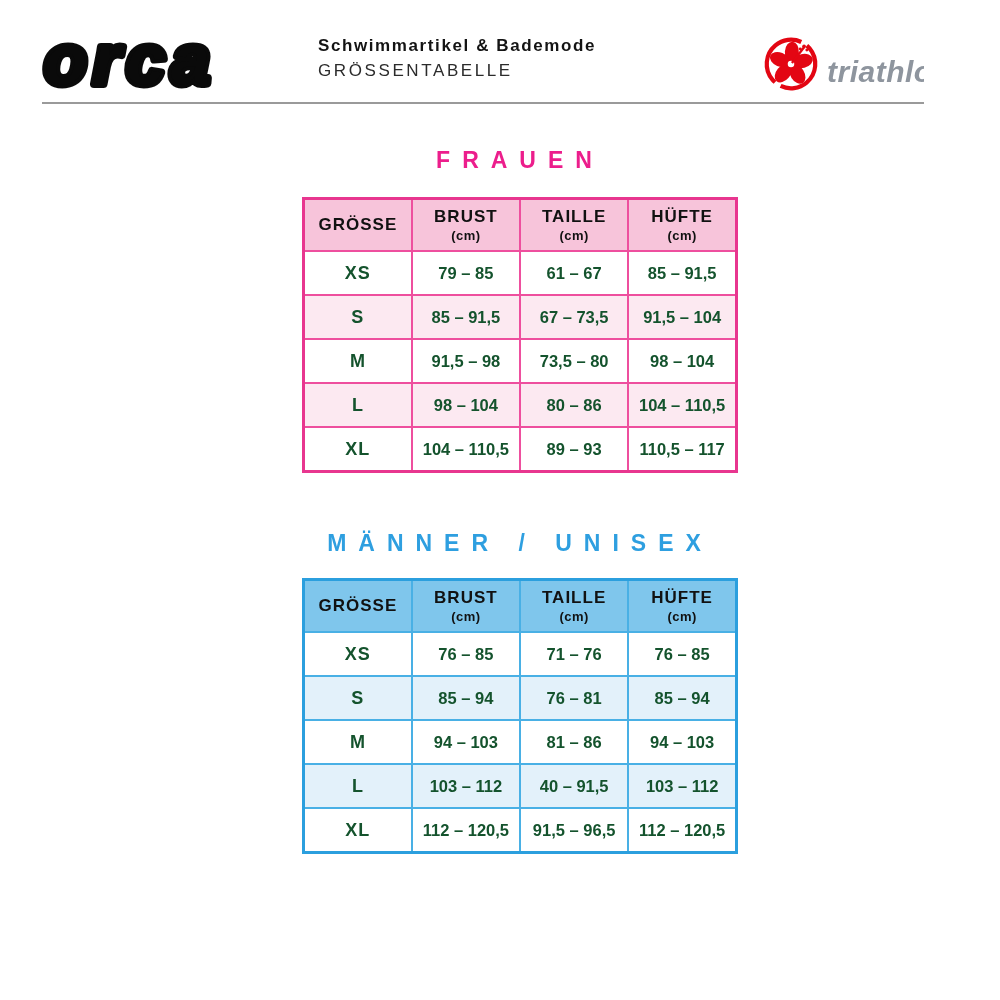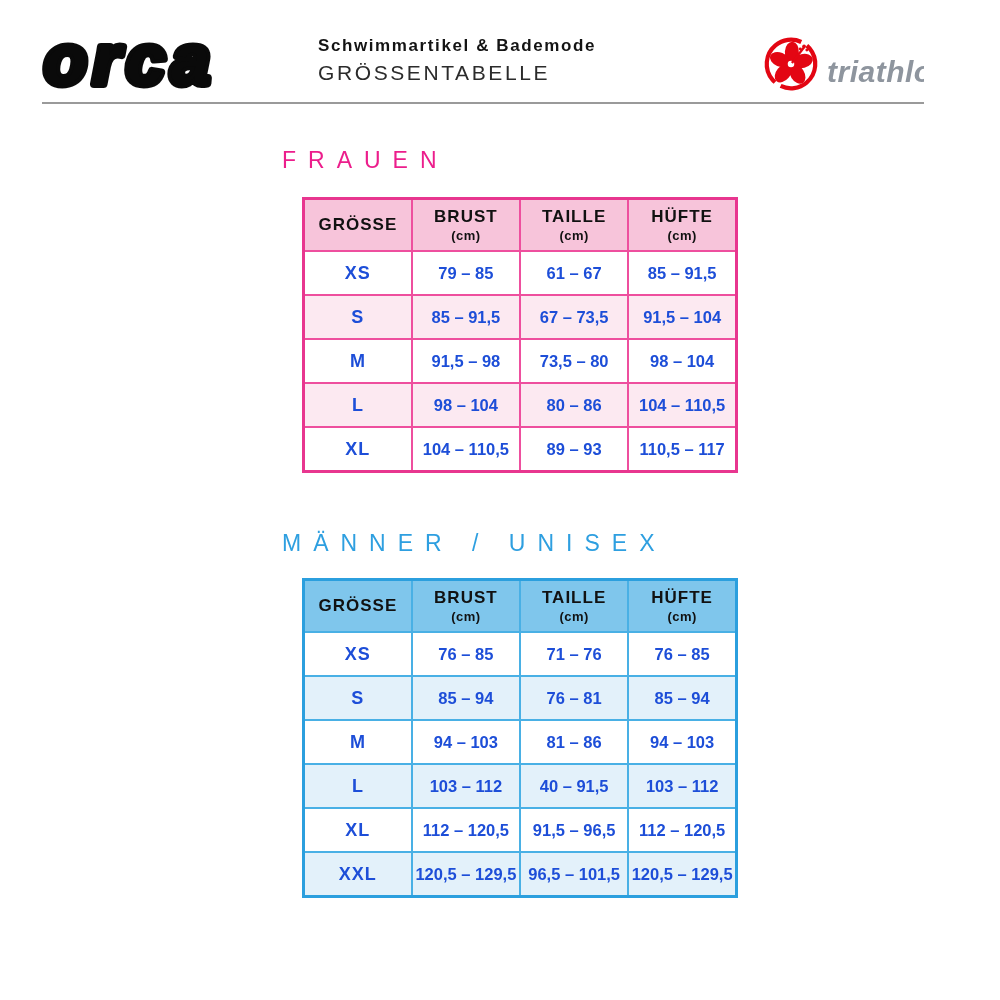--- a/index.html
+++ b/index.html
@@ -4,36 +4,36 @@
 <style>
   html,body{margin:0;padding:0;background:#fff;}
   #canvas{
     position:relative;width:924px;height:1000px;background:#ffffff;
     font-family:"Liberation Sans",sans-serif;color:#111;overflow:hidden;
   }
   
   .brand-logo{position:absolute;left:42px;top:24px;}
   .tagline-block{position:absolute;left:318px;top:36px;}
   .tagline{font-size:17px;font-weight:bold;letter-spacing:1.6px;color:#141414;white-space:nowrap;}
-  .page-subtitle{font-size:21px;font-weight:normal;letter-spacing:2.6px;color:#2b2b2b;margin-top:5px;white-space:nowrap;}
+  .page-subtitle{font-size:17px;font-weight:normal;letter-spacing:2.6px;color:#2b2b2b;margin-top:5px;white-space:nowrap;}
   .partner-logo{position:absolute;left:763px;top:36px;display:flex;align-items:flex-end;}
   .partner-name{font-size:30px;font-weight:bold;color:#8e959e;letter-spacing:0.5px;line-height:1;margin-left:8px;margin-bottom:5px;font-style:italic;}
   .partner-tld{font-size:14px;font-weight:bold;color:#e30613;line-height:1;margin-bottom:6px;margin-left:44px;}
   .divider{position:absolute;left:42px;top:102px;width:913px;height:2px;background:#9a9a9a;}
   
-  .table-title{position:absolute;left:282px;width:476px;text-align:left;
-    font-size:23px;font-weight:normal;letter-spacing:12px;white-space:nowrap;}
+  .table-title{position:absolute;left:282px;width:476px;text-align:center;
+    font-size:23px;font-weight:bold;letter-spacing:12px;white-space:nowrap;}
   .title-frauen{top:147px;color:#ec1e8c;}
   .title-maenner{top:530px;color:#2e9fe0;}
   
   .size-table{position:absolute;left:302px;width:436px;border-collapse:collapse;table-layout:fixed;}
   .size-table th,.size-table td{text-align:center;vertical-align:middle;padding:0;}
   .size-table th{height:50px;font-size:17px;font-weight:bold;letter-spacing:1px;color:#111;}
   .size-table th .unit{font-size:13px;font-weight:bold;letter-spacing:0.5px;margin-top:1px;}
-  .size-table td{height:42px;font-size:16.5px;font-weight:bold;color:#1d4ed8;background:#ffffff;}
+  .size-table td{height:42px;font-size:16.5px;font-weight:bold;color:#14532d;background:#ffffff;}
   .size-table td.size-col{font-size:18px;letter-spacing:1px;}
   .t-frauen{top:197px;border:3px solid #e8368f;}
   .t-frauen th{background:#f7c4da;border:2px solid #ee4f9e;}
   .t-frauen td{border:2px solid #ee4f9e;}
   .t-frauen tbody tr:nth-child(even) td{background:#fce9f1;}
   .t-maenner{top:578px;border:3px solid #2b9fde;}
   .t-maenner th{background:#7fc6ec;border:2px solid #49b0e5;}
   .t-maenner td{border:2px solid #49b0e5;}
   .t-maenner tbody tr:nth-child(even) td{background:#e3f1fa;}
 </style>
@@ -175,22 +175,16 @@
           <td>103 – 112</td>
           <td>40 – 91,5</td>
           <td>103 – 112</td>
         </tr>
         <tr>
           <td class="size-col">XL</td>
           <td>112 – 120,5</td>
           <td>91,5 – 96,5</td>
           <td>112 – 120,5</td>
         </tr>
-        <tr>
-          <td class="size-col">XXL</td>
-          <td>120,5 – 129,5</td>
-          <td>96,5 – 101,5</td>
-          <td>120,5 – 129,5</td>
-        </tr>
       </tbody>
   </table>
 
 </div>
 
 </body></html>

